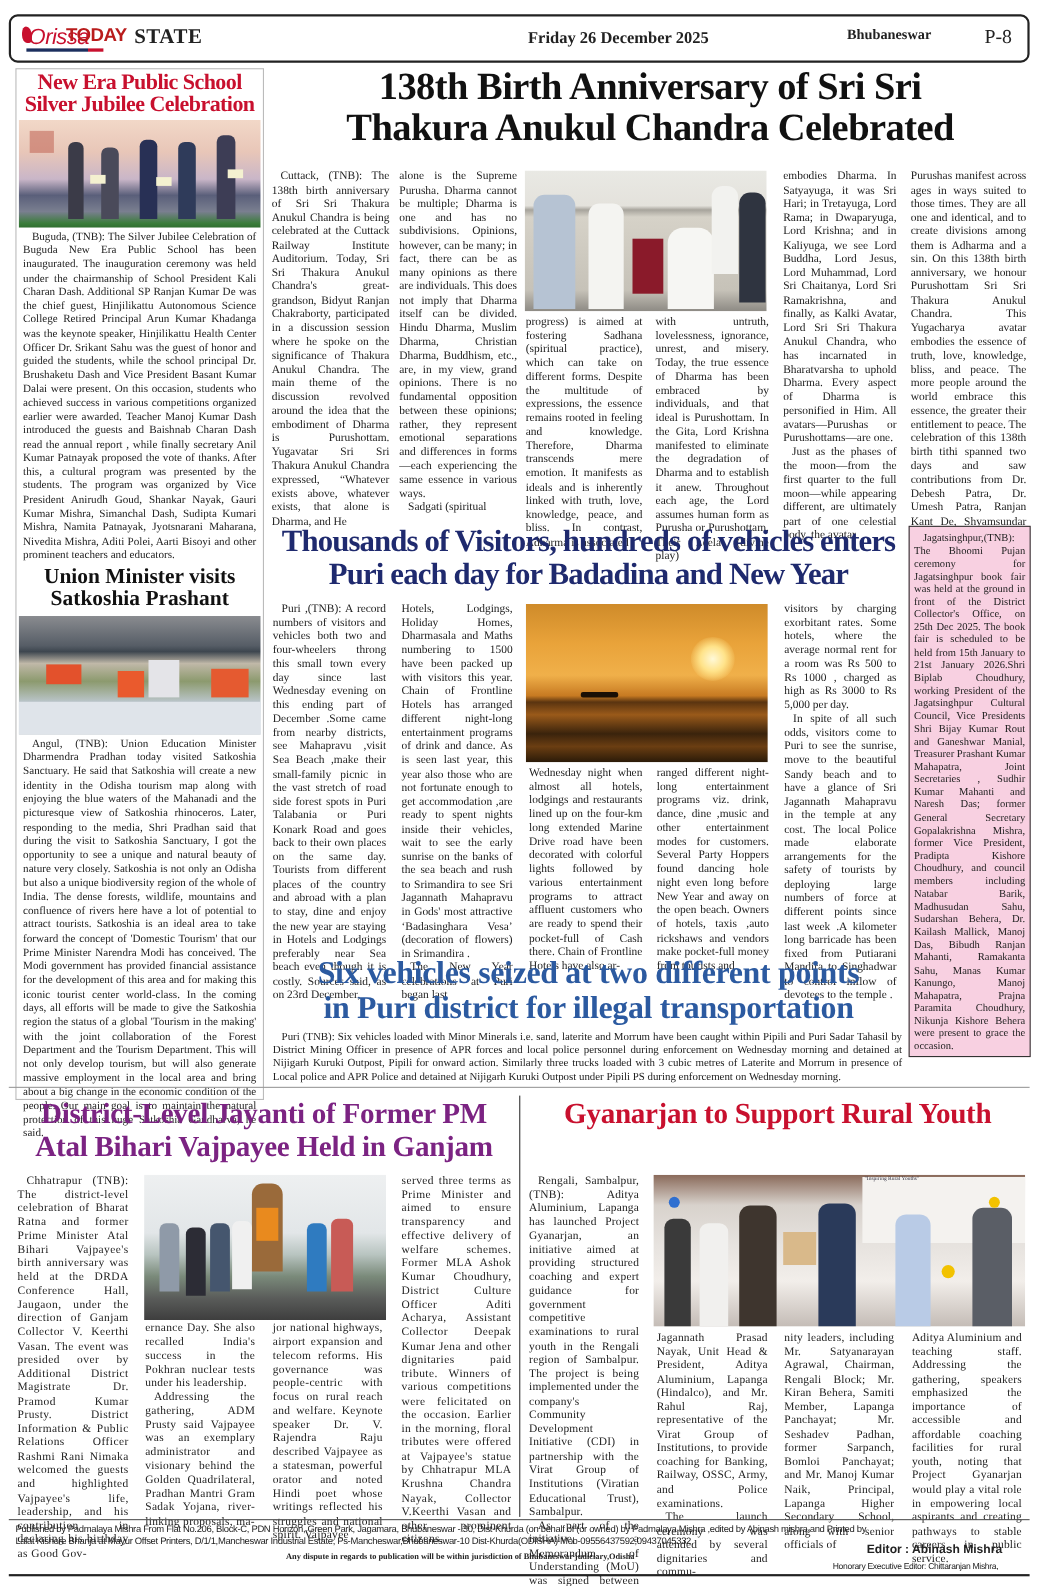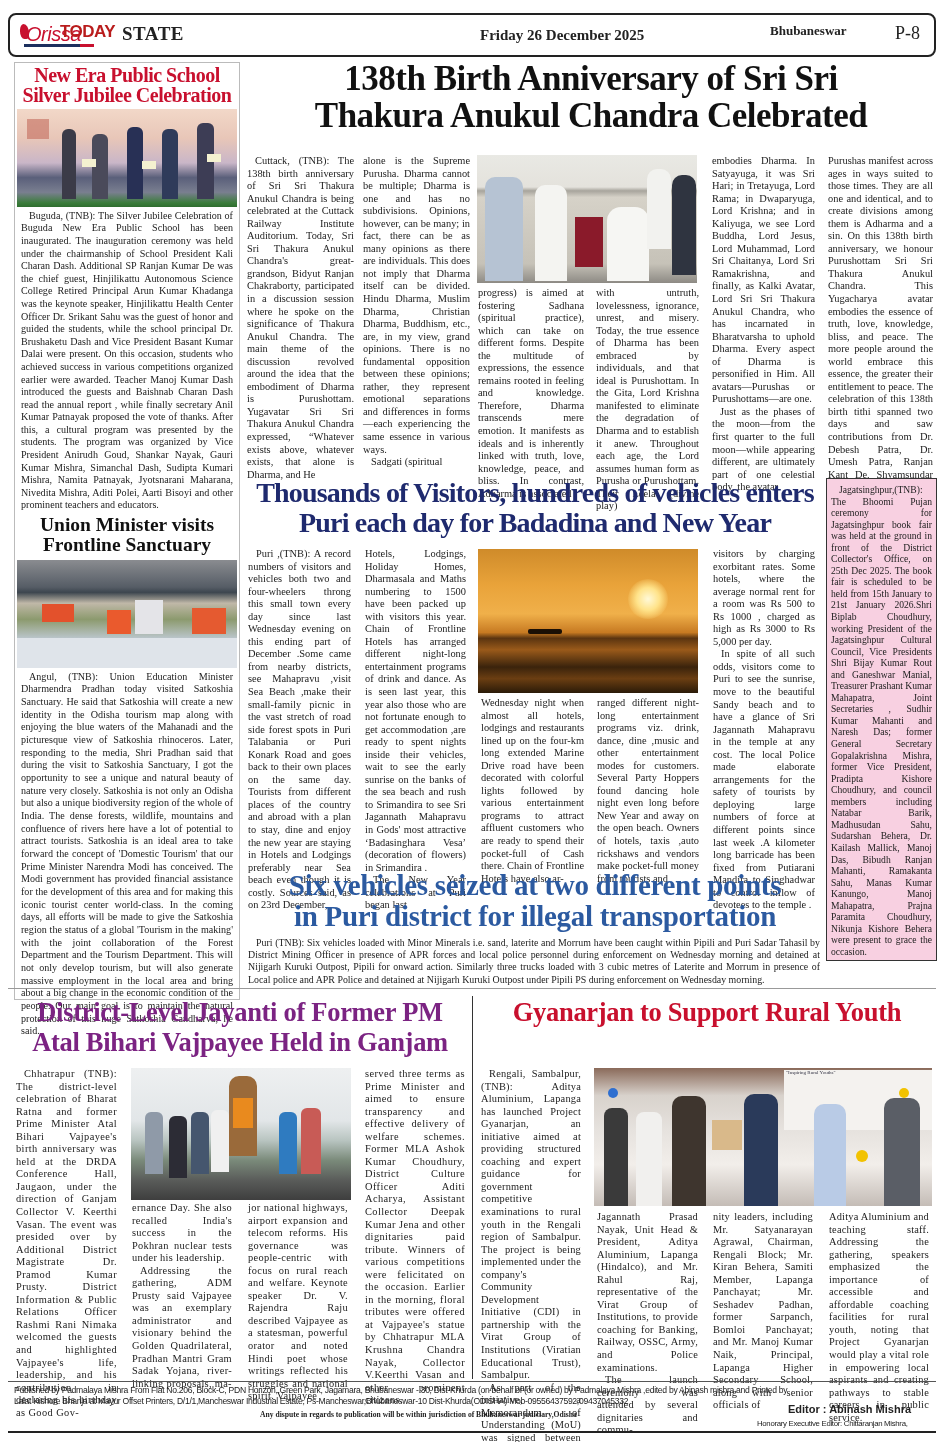--- a/index.html
+++ b/index.html
@@ -74,21 +74,21 @@
     <div class="abs" style="left:180px;top:14px;width:17px;height:76px;background:#3d3d55;border-radius:6px 6px 0 0;"></div>
     <div class="abs" style="left:65px;top:50px;width:14px;height:8px;background:#f4f1d0;"></div>
     <div class="abs" style="left:125px;top:52px;width:14px;height:8px;background:#f4f1d0;"></div>
     <div class="abs" style="left:190px;top:45px;width:14px;height:8px;background:#f4f1d0;"></div>
   </div>
   <div class="body-text" style="padding:3px 6px 0 6px; font-size:10.1px; line-height:12.6px;">
     <p>Buguda, (TNB): The Silver Jubilee Celebration of Buguda New Era Public School has been inaugurated. The inauguration ceremony was held under the chairmanship of School President Kali Charan Dash. Additional SP Ranjan Kumar De was the chief guest, Hinjilikattu Autonomous Science College Retired Principal Arun Kumar Khadanga was the keynote speaker, Hinjilikattu Health Center Officer Dr. Srikant Sahu was the guest of honor and guided the students, while the school principal Dr. Brushaketu Dash and Vice President Basant Kumar Dalai were present. On this occasion, students who achieved success in various competitions organized earlier were awarded.  Teacher Manoj Kumar Dash introduced the guests and Baishnab Charan Dash read the annual report , while finally secretary Anil Kumar Patnayak proposed the vote of thanks. After this, a cultural program was presented by the students. The program was organized by Vice President Anirudh Goud, Shankar Nayak, Gauri Kumar Mishra, Simanchal Dash, Sudipta Kumari Mishra, Namita Patnayak, Jyotsnarani Maharana, Nivedita Mishra, Aditi Polei, Aarti Bisoyi and other prominent teachers and educators.</p>
   </div>
   <div class="headline hl-black" style="font-size:19.5px; margin-top:3px; letter-spacing:0;">
     <div>Union Minister visits</div>
-    <div>Frontline Sanctuary</div>
+    <div>Satkoshia Prashant</div>
   </div>
   <div class="photo" style="margin:5px 2px 0 2px; height:108px;">
     <div class="ph-fill" style="background:linear-gradient(180deg,#8a8c90 0%,#565d66 25%,#3d464f 30%,#c0b8a8 40%,#8c9a6e 55%,#b9c4c8 72%,#dde3e8 90%,#c5ccd2 100%);"></div>
     <div class="abs" style="left:25px;top:44px;width:32px;height:18px;background:#e3512c;"></div>
     <div class="abs" style="left:90px;top:50px;width:24px;height:24px;background:#ea5a2d;"></div>
     <div class="abs" style="left:118px;top:40px;width:28px;height:34px;background:#e4e4e8;"></div>
     <div class="abs" style="left:175px;top:48px;width:34px;height:26px;background:#e55a30;"></div>
     <div class="abs" style="left:0;top:78px;width:222px;height:30px;background:#dfe4ea;"></div>
   </div>
   <div class="body-text" style="padding:3px 6px 0 6px; font-size:10.1px; line-height:12.65px;">

